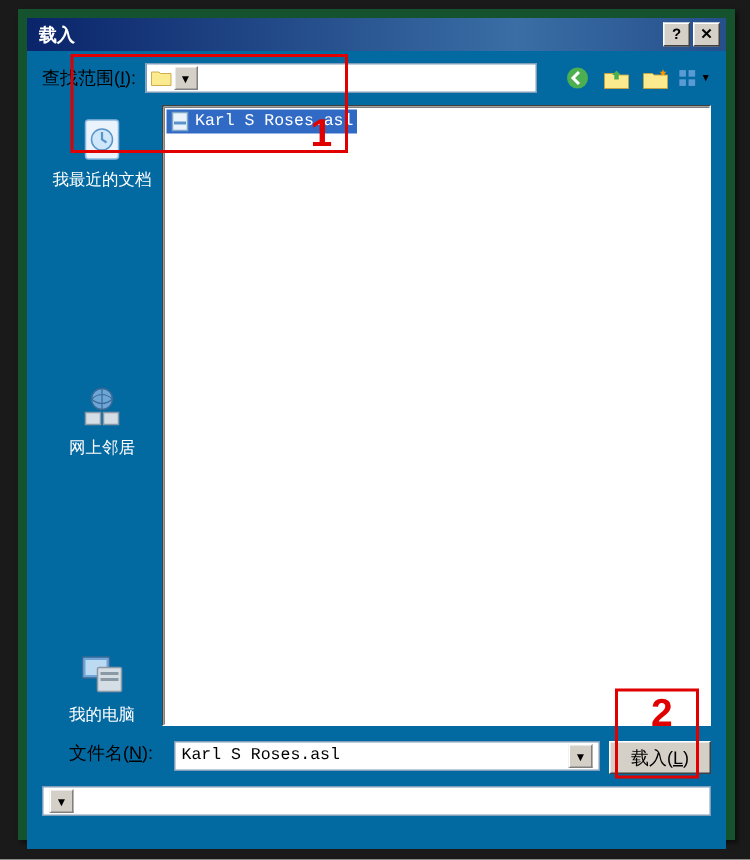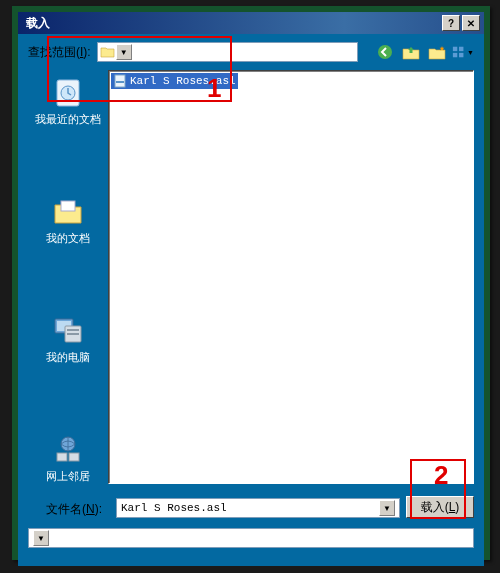--- a/index.html
+++ b/index.html
@@ -23,21 +23,21 @@
     .places { width: 80px; display: flex; flex-direction: column; align-items: center; gap: 12px; padding-top: 6px; justify-content: space-between; }
     .place { display: flex; flex-direction: column; align-items: center; gap: 2px; cursor: pointer; }
     .place-icon { width: 34px; height: 34px; display: flex; align-items: center; justify-content: center; }
     .place-label { font-size: 11px; color: #fff; text-align: center; white-space: nowrap; }
     .filelist { flex: 1; background: #fff; border: 1px solid #404040; border-right-color: #fff; border-bottom-color: #fff; box-shadow: inset 1px 1px 0 #808080; padding: 2px; }
     .file-item { display: flex; align-items: center; gap: 3px; height: 16px; padding: 0 2px; cursor: pointer; width: fit-content; }
     .file-item.selected { background: #316ac5; color: #fff; }
     .file-item.selected .file-text { color: #fff; }
     .file-text { font-size: 11px; font-family: "Courier New", monospace; }
     .bottom { padding-top: 10px; }
-    .brow { display: flex; align-items: flex-end; gap: 6px; height: 24px; margin-bottom: 6px; }
+    .brow { display: flex; align-items: flex-start; gap: 6px; height: 24px; margin-bottom: 6px; }
     .blabel { width: 82px; font-size: 12px; padding-left: 18px; }
     .bfield { flex: 1; height: 20px; display: flex; align-items: center; background: #fff; border: 1px solid #7f9db9; padding: 0 4px; }
     .bfield-text { flex: 1; font-family: "Courier New", monospace; font-size: 11px; }
     .bbtn { width: 68px; height: 22px; background: #d4d0c8; border: 1px solid #fff; border-right-color: #404040; border-bottom-color: #404040; font-size: 12px; cursor: pointer; display: flex; align-items: center; justify-content: center; }
     .annot1 { position: absolute; border: 2px solid #e00000; pointer-events: none; }
     .annot-num { position: absolute; color: #e00000; font-size: 26px; font-weight: bold; font-family: Arial, sans-serif; pointer-events: none; }
   </style>
 </head>
 <body>
 
@@ -104,48 +104,39 @@
                 <rect x="6" y="4" width="22" height="26" rx="2" fill="#eaf3fb" stroke="#8ab6de"></rect>
                 <circle cx="17" cy="17" r="7" fill="#cfe7fa" stroke="#5a94c8"></circle>
                 <path d="M17 12 L17 17 L20 19" stroke="#5a94c8" stroke-width="1.5" fill="none"></path>
               </svg>
           </div>
           <span class="place-label">我最近的文档</span>
         </div>
         <div class="place">
           <div class="place-icon">
             <svg width="34" height="34" viewBox="0 0 34 34">
-                <path d="M4 10 L14 10 L16 12 L30 12 L30 28 L4 28 Z" fill="#fceb8e" stroke="#caa43e"></path>
-                <rect x="10" y="6" width="14" height="10" fill="#fff" stroke="#aac"></rect>
+                <circle cx="17" cy="11" r="7" fill="#6fa6d8" stroke="#3a6a97"></circle>
+                <path d="M10 11 Q17 5 24 11 M10 11 Q17 17 24 11 M17 4 L17 18" stroke="#3a6a97" stroke-width="0.8" fill="none"></path>
+                <rect x="6" y="20" width="10" height="8" fill="#d5dde5" stroke="#8a99a6"></rect>
+                <rect x="18" y="20" width="10" height="8" fill="#d5dde5" stroke="#8a99a6"></rect>
               </svg>
           </div>
-          <span class="place-label">我的文档</span>
+          <span class="place-label">网上邻居</span>
         </div>
         <div class="place">
           <div class="place-icon">
             <svg width="34" height="34" viewBox="0 0 34 34">
                 <rect x="4" y="5" width="18" height="14" rx="1" fill="#6fa6d8" stroke="#3a6a97"></rect>
                 <rect x="6" y="7" width="14" height="10" fill="#bcdaf2"></rect>
                 <rect x="14" y="12" width="16" height="16" rx="1" fill="#d5dde5" stroke="#8a99a6"></rect>
                 <rect x="16" y="15" width="12" height="2" fill="#8a99a6"></rect>
                 <rect x="16" y="19" width="12" height="2" fill="#8a99a6"></rect>
               </svg>
           </div>
           <span class="place-label">我的电脑</span>
-        </div>
-        <div class="place">
-          <div class="place-icon">
-            <svg width="34" height="34" viewBox="0 0 34 34">
-                <circle cx="17" cy="11" r="7" fill="#6fa6d8" stroke="#3a6a97"></circle>
-                <path d="M10 11 Q17 5 24 11 M10 11 Q17 17 24 11 M17 4 L17 18" stroke="#3a6a97" stroke-width="0.8" fill="none"></path>
-                <rect x="6" y="20" width="10" height="8" fill="#d5dde5" stroke="#8a99a6"></rect>
-                <rect x="18" y="20" width="10" height="8" fill="#d5dde5" stroke="#8a99a6"></rect>
-              </svg>
-          </div>
-          <span class="place-label">网上邻居</span>
         </div>
       </div>
 
       <div class="filelist">
         <div class="file-item selected">
           <svg width="14" height="14" viewBox="0 0 14 14">
               <rect x="2" y="1" width="10" height="12" fill="#eaf3fb" stroke="#7ea6c8"></rect>
               <rect x="3" y="7" width="8" height="2" fill="#5a94c8"></rect>
             </svg>
           <span class="file-text">Karl S Roses.asl</span>

